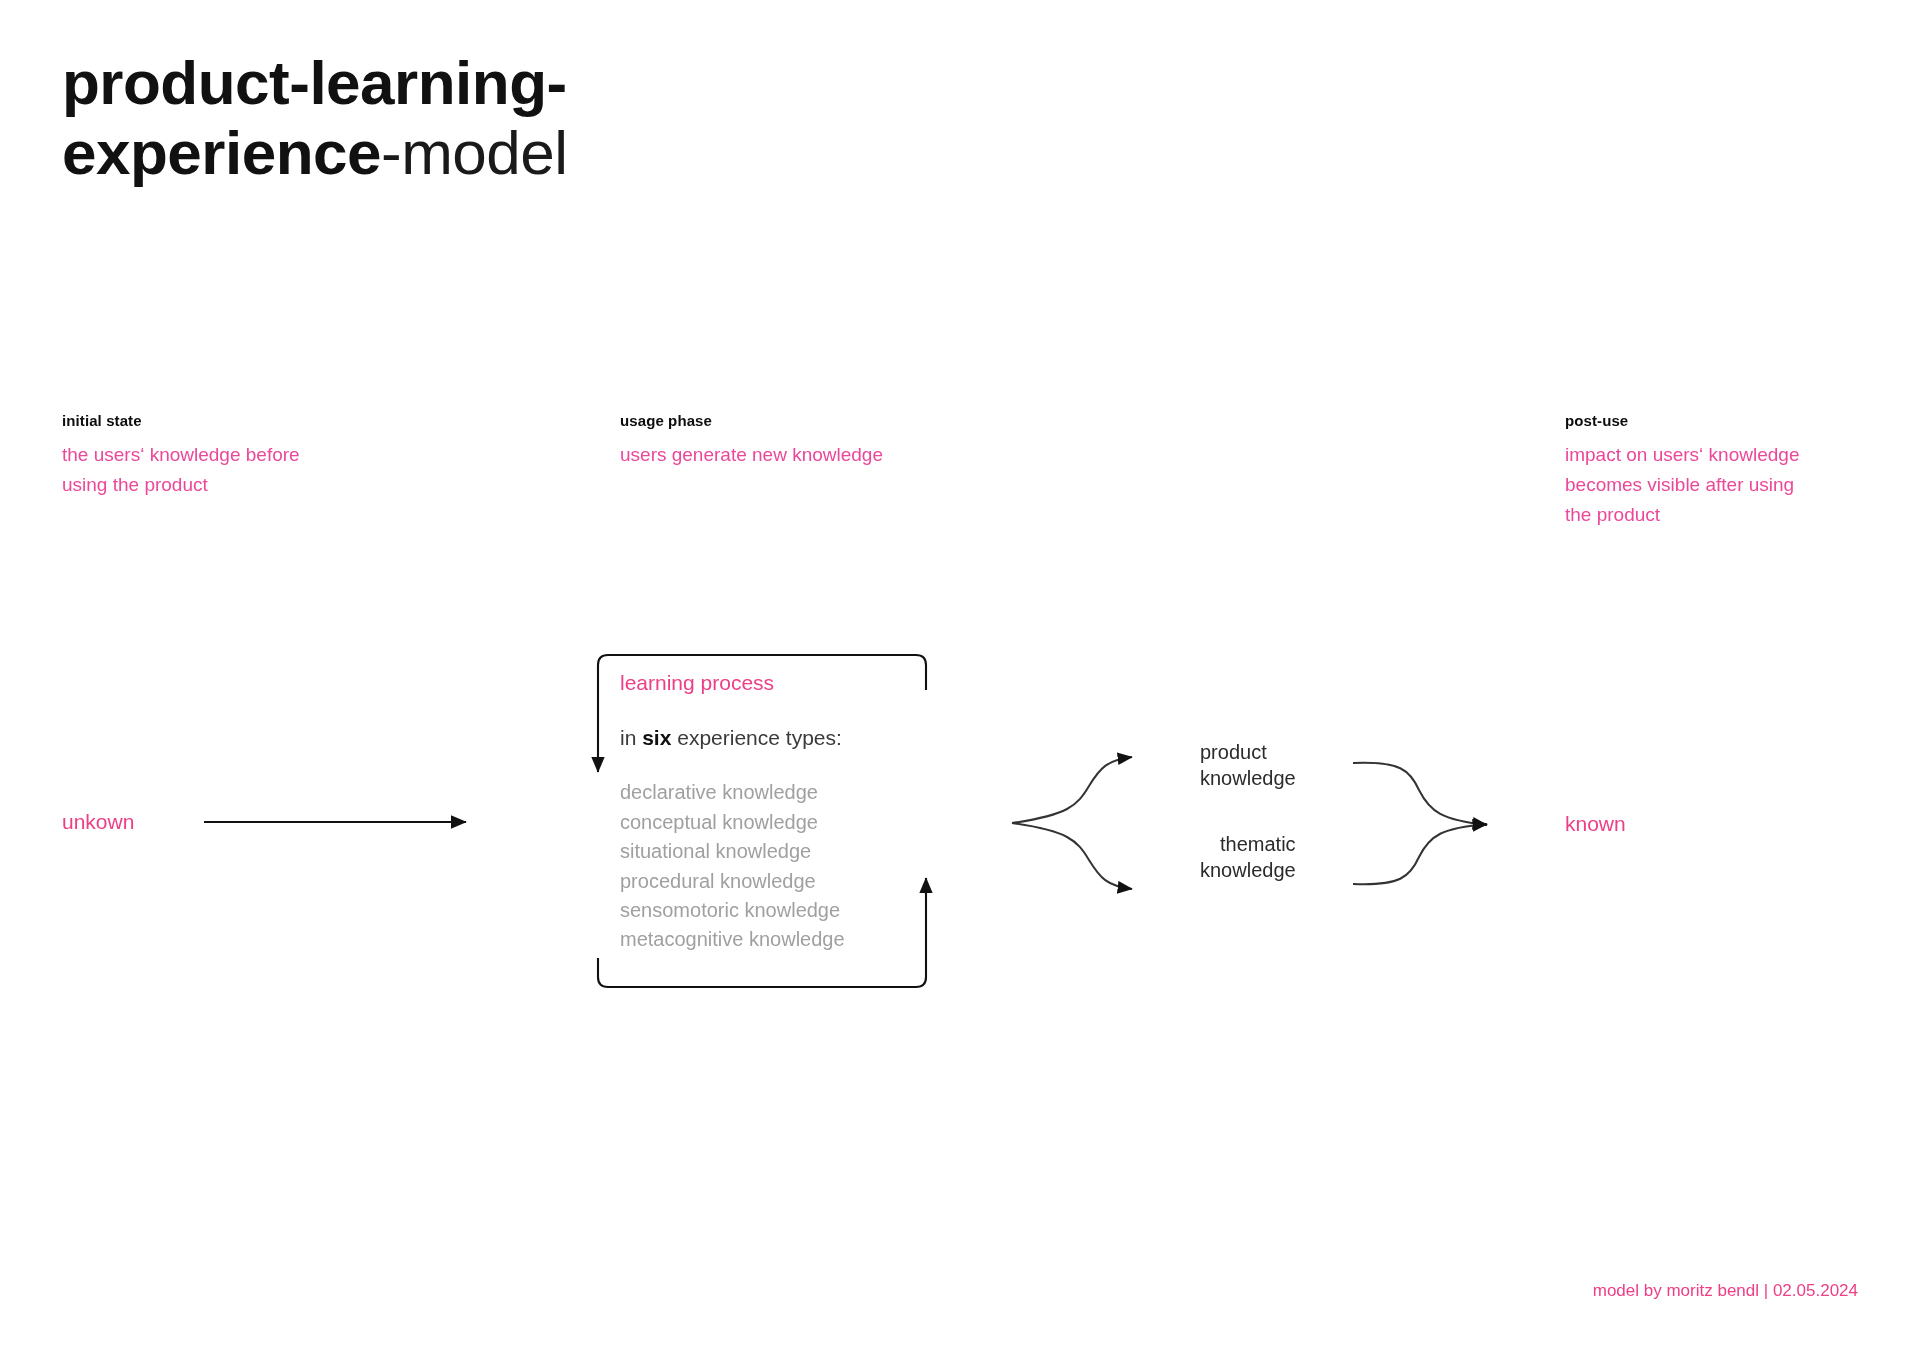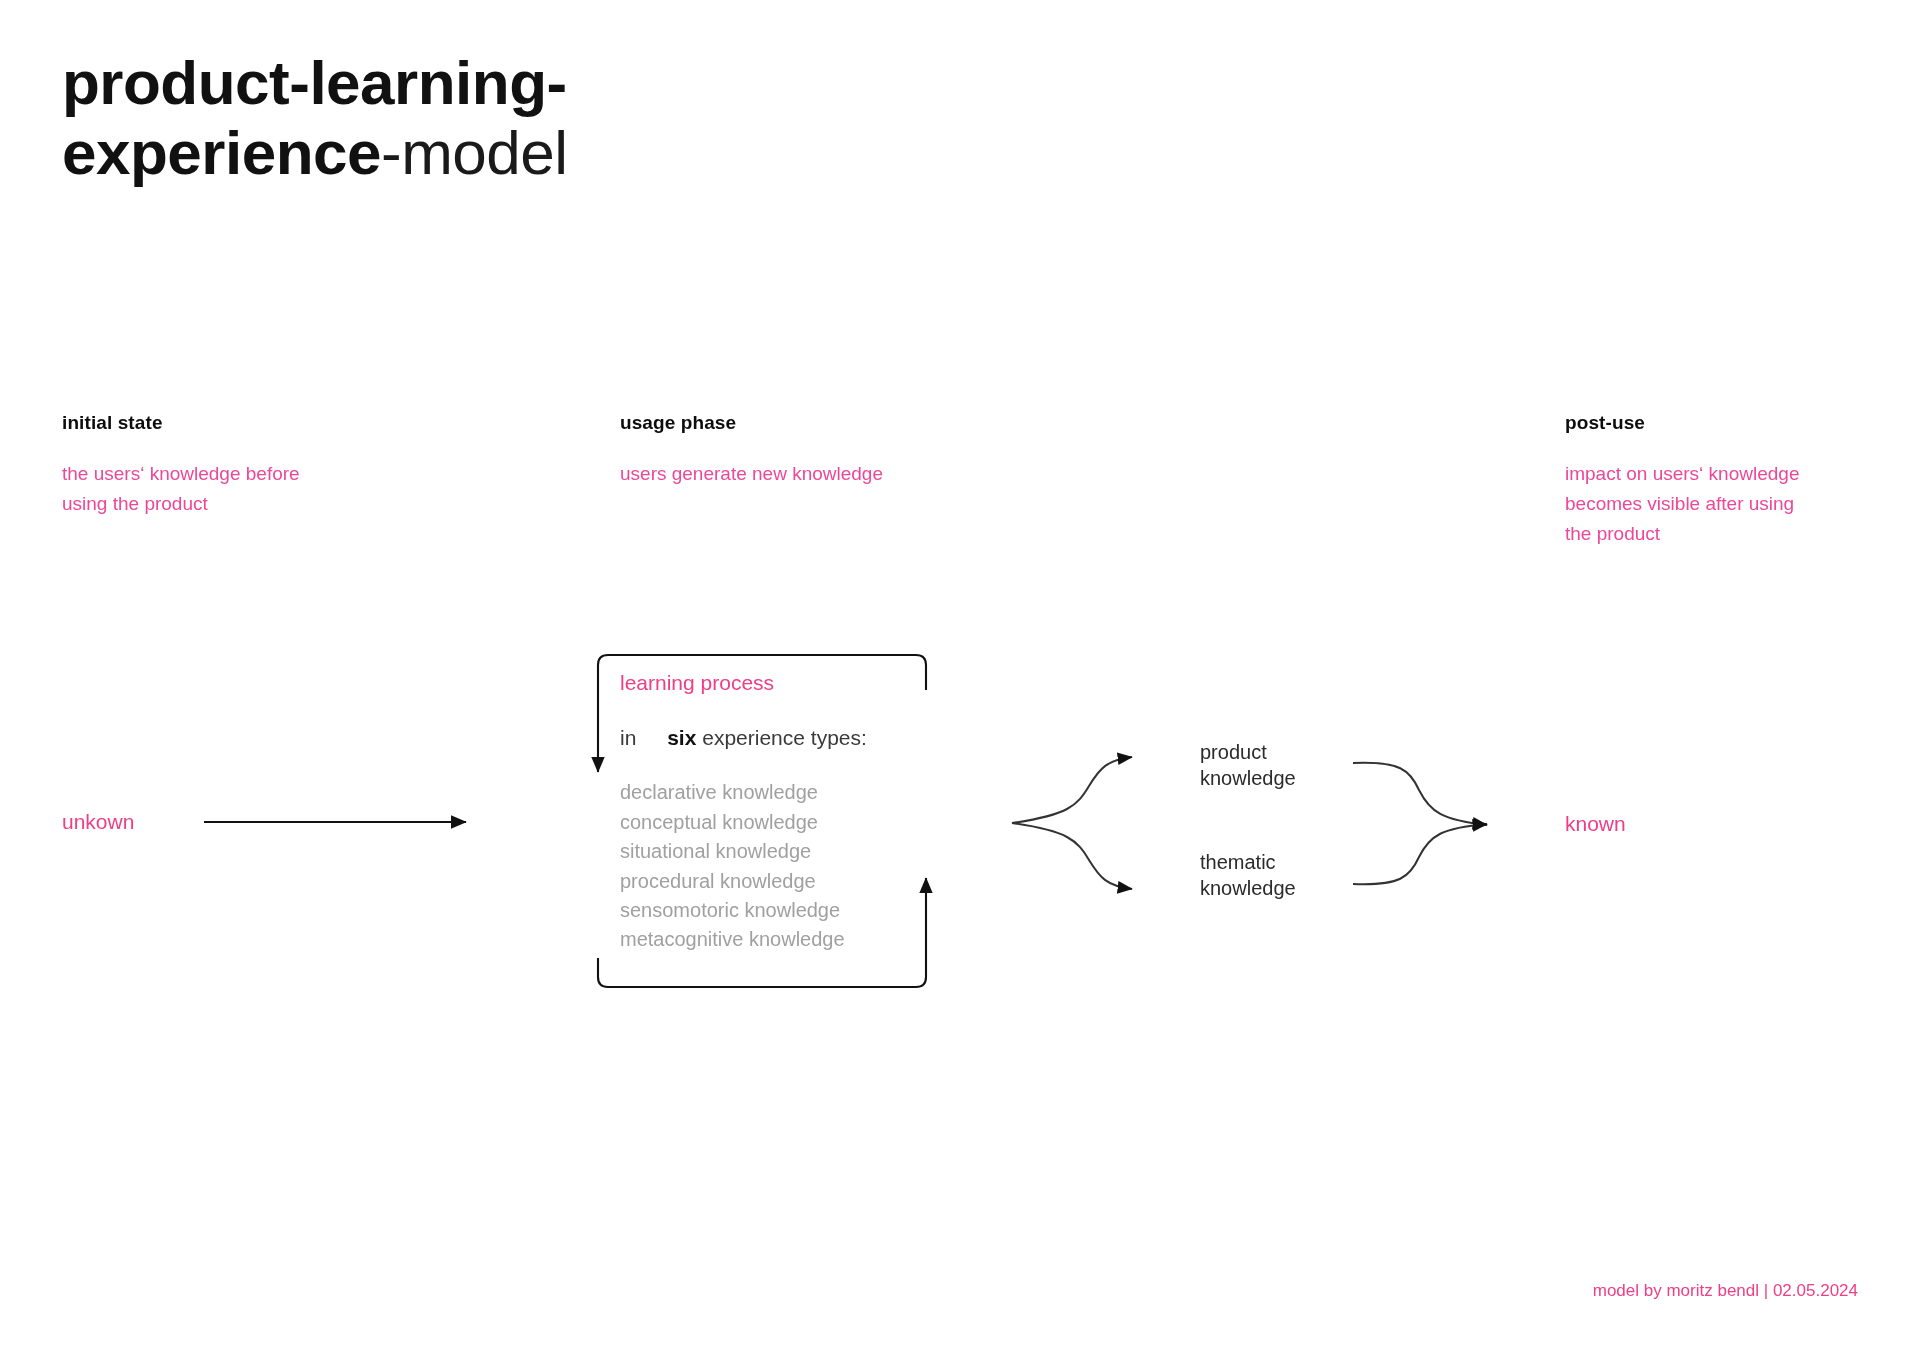--- a/index.html
+++ b/index.html
@@ -40,24 +40,24 @@
     font-weight: 300;
     color: #1a1a1a;
   }
 
   
   .col-block {
     position: absolute;
     width: 430px;
   }
   .col-heading {
-    font-size: 19px;
+    font-size: 15px;
     font-weight: 700;
     color: #0d0d0d;
-    margin-bottom: 25px;
+    margin-bottom: 11px;
     letter-spacing: 0.1px;
   }
   .col-desc-line {
     font-size: 19px;
     font-weight: 400;
     color: #ec4899;
     line-height: 1.58;
     white-space: nowrap;
   }
   #col-initial  { left: 62px;   top: 412px; }
@@ -89,38 +89,38 @@
     margin-bottom: 30px;
     white-space: nowrap;
   }
   #learning-subtitle {
     font-size: 21px;
     color: #3a3a3a;
     line-height: 1.2;
     margin-bottom: 28px;
     white-space: nowrap;
   }
-  #learning-subtitle b { font-weight: 700; color: #111111; margin-left: 25px; }
+  #learning-subtitle b { font-weight: 700; color: #111111; }
   .ktype {
     font-size: 20px;
     color: #a0a0a0;
     line-height: 1.47;
     white-space: nowrap;
   }
 
   
   .outcome {
     position: absolute;
     font-size: 20px;
     color: #2b2b2b;
     line-height: 1.28;
     white-space: nowrap;
   }
   #outcome-product  { left: 1200px; top: 740px; }
-  #outcome-thematic { left: 1200px; top: 850px; }
+  #outcome-thematic { left: 1200px; top: 832px; text-align: right; }
 
   
   #footer-credit {
     position: absolute;
     right: 62px;
     bottom: 56px;
     font-size: 17px;
     color: #ee3e86;
     white-space: nowrap;
   }

